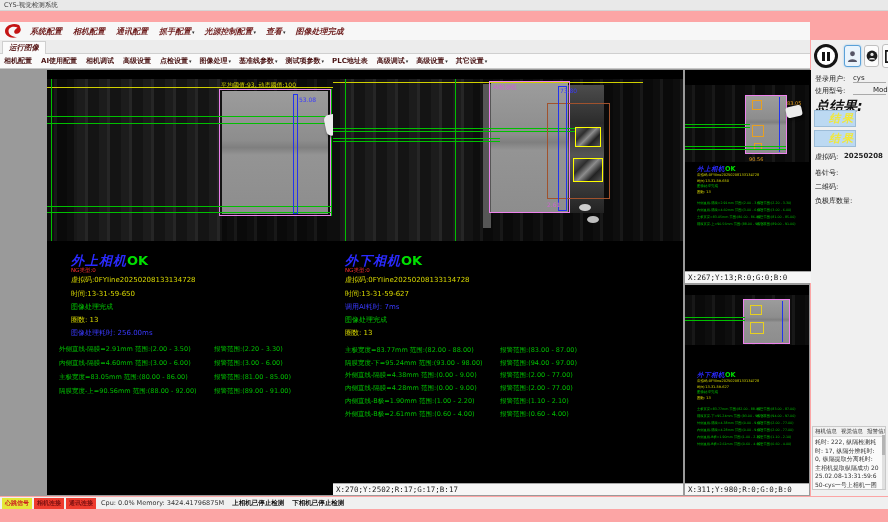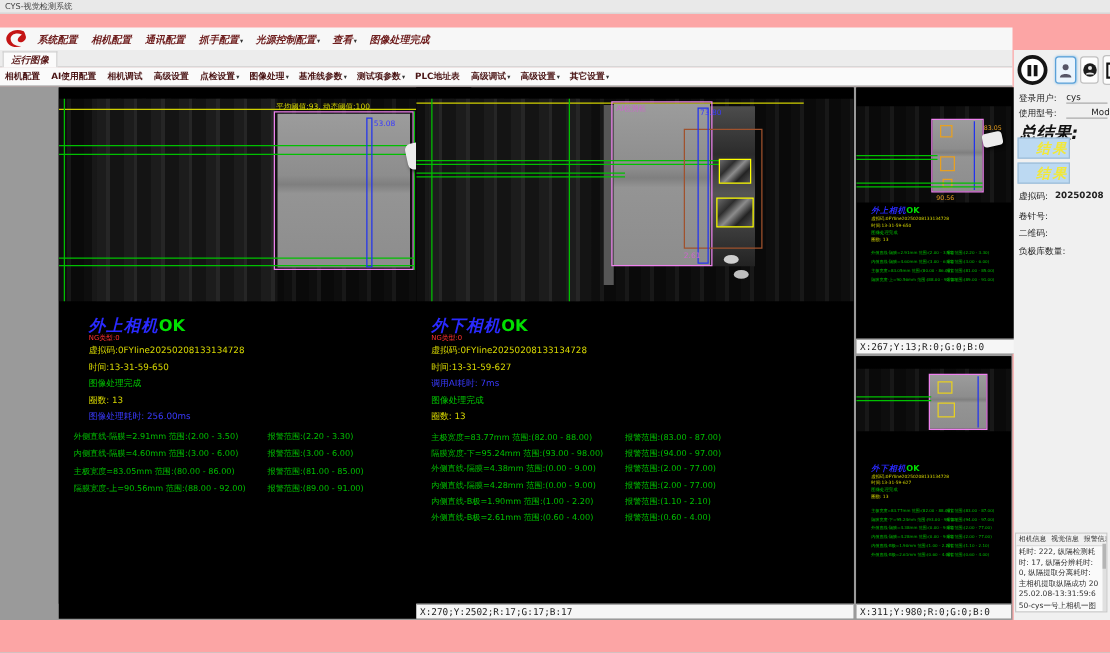--- a/index.html
+++ b/index.html
@@ -442,14 +442,28 @@
         <span class="infotab">相机信息</span>
         <span class="infotab">视觉信息</span>
         <span class="infotab">报警信息</span>
       </div>
       <div class="infotext">耗时: 222, 纵隔检测耗时: 17, 纵隔分辨耗时: 0, 纵隔提取分离耗时: 主相机提取纵隔成功 2025.02.08-13:31:59:650-cys一号上相机一图像处理耗时: 258.00ms</div>
       <div class="scrollbar"></div>
       <div class="scrollthumb"></div>
     </div>
   </div>
 
+  <div id="statusbar">
+    <div style="display:flex">
+
+        <span class="badge b-yellow"><span>心跳信号</span></span>
+
+        <span class="badge b-red"><span>相机连接</span></span>
+
+        <span class="badge b-red"><span>通讯连接</span></span>
+
+    </div>
+    <span class="cputext">Cpu: 0.0% Memory: 3424.41796875M</span>
+    <span class="stopmsg">上相机已停止检测</span>
+    <span class="stopmsg">下相机已停止检测</span>
+  </div>
 
 </div>
 
 </body></html>

